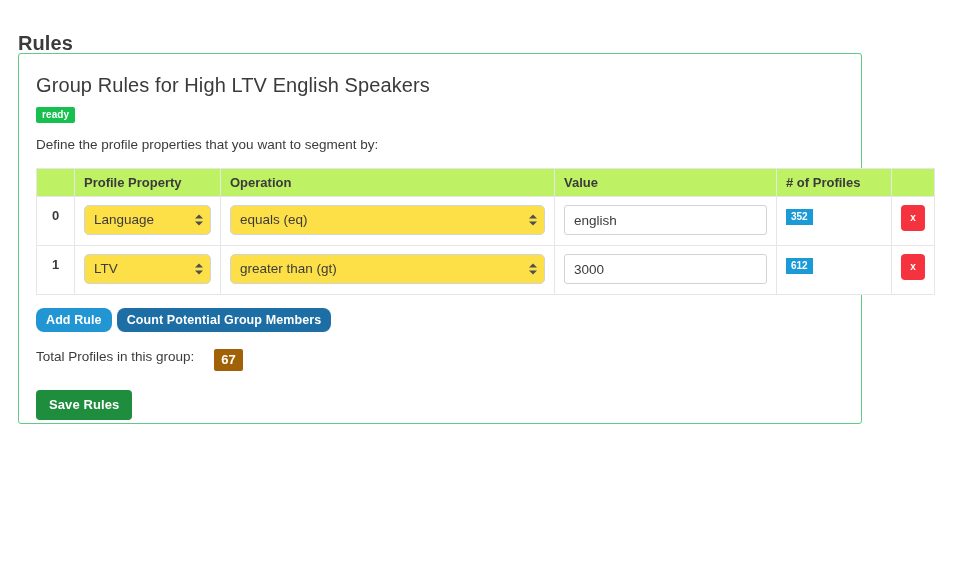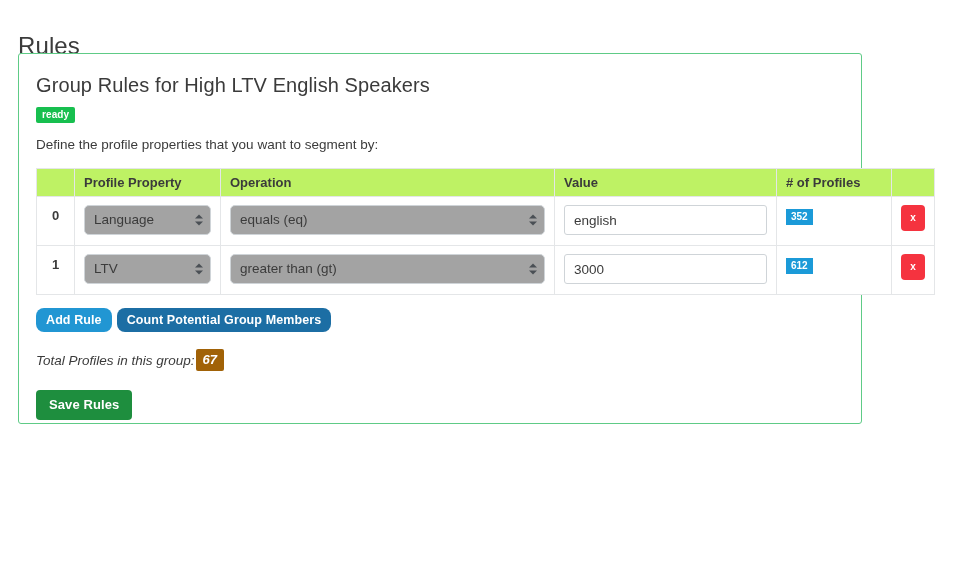--- a/index.html
+++ b/index.html
@@ -20,22 +20,22 @@
     position: relative;
     overflow: hidden;
     background: #fff;
   }
 
   
   .page-title {
     position: absolute;
     left: 18px;
     top: 13px;
-    font-size: 24px;
-    font-weight: 400;
+    font-size: 20px;
+    font-weight: 700;
     line-height: 34px;
     color: #3b3b3b;
     letter-spacing: 0.1px;
   }
 
   
   .card {
     position: absolute;
     left: 18px;
     top: 53px;
@@ -129,21 +129,21 @@
   select.rule-select {
     -webkit-appearance: none;
     -moz-appearance: none;
     appearance: none;
     width: 100%;
     height: 30px;
     padding: 4px 24px 4px 9px;
     font-family: "Liberation Sans", sans-serif;
     font-size: 13.5px;
     color: #3b3b3b;
-    background: #a3a3a3;
+    background: #fde047;
     border: 1px solid #cfd4d8;
     border-radius: 5px;
     line-height: 20px;
     outline: none;
   }
   .sel-arrows {
     position: absolute;
     right: 8px;
     top: 50%;
     transform: translateY(-50%);
@@ -239,25 +239,23 @@
     height: 30px;
     line-height: 30px;
     font-size: 13px;
     padding: 0 13px;
     border-radius: 4px;
   }
 
   .total-row {
     margin-top: 17px;
     display: flex;
-    align-items: center;
-    gap: 1px;
+    gap: 20px;
     font-size: 13.5px;
     color: #3b3b3b;
-    font-style: italic;
   }
   .total-badge {
     display: inline-block;
     padding: 3px 7px 4px 7px;
     background: #a16207;
     color: #ffffff;
     font-size: 13px;
     font-weight: bold;
     line-height: 15px;
     border-radius: 2px;

